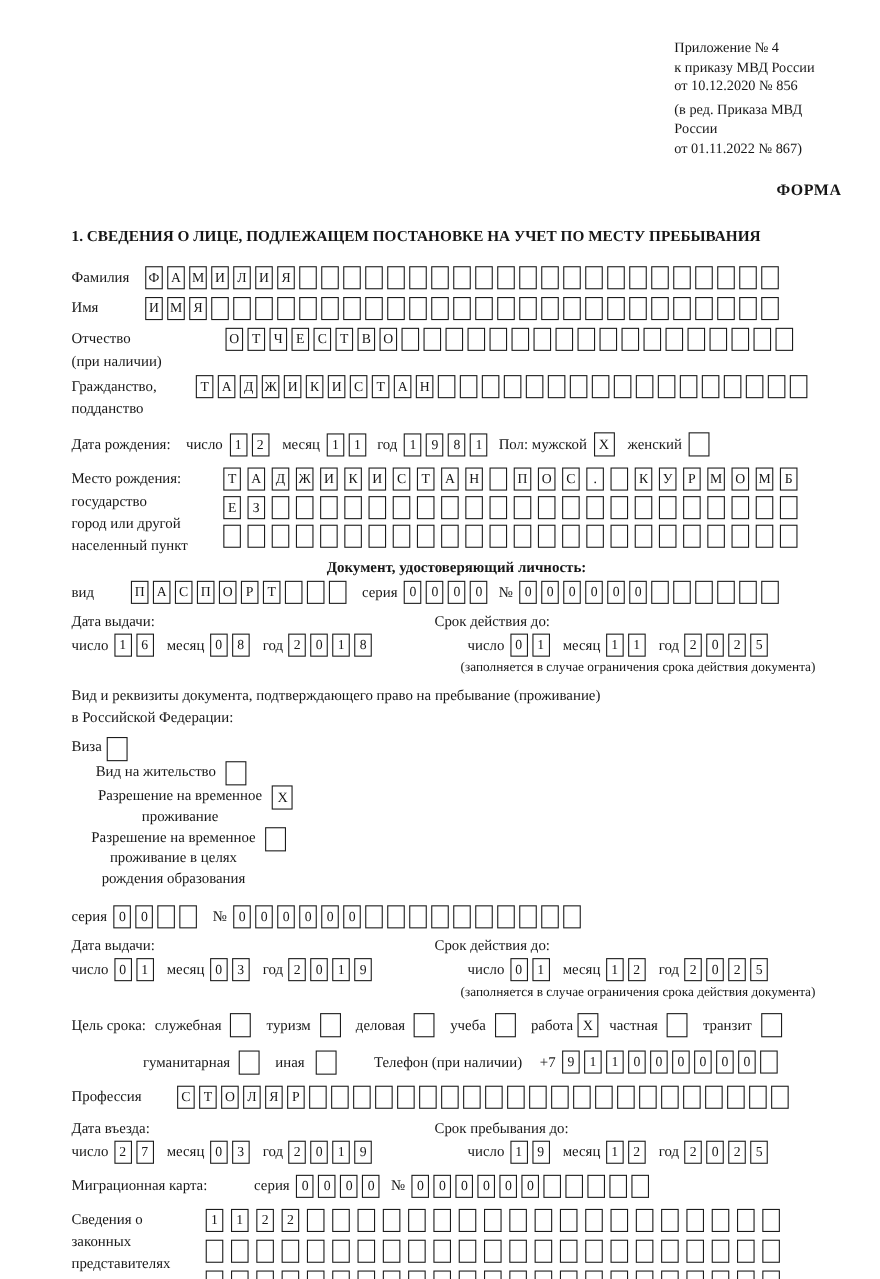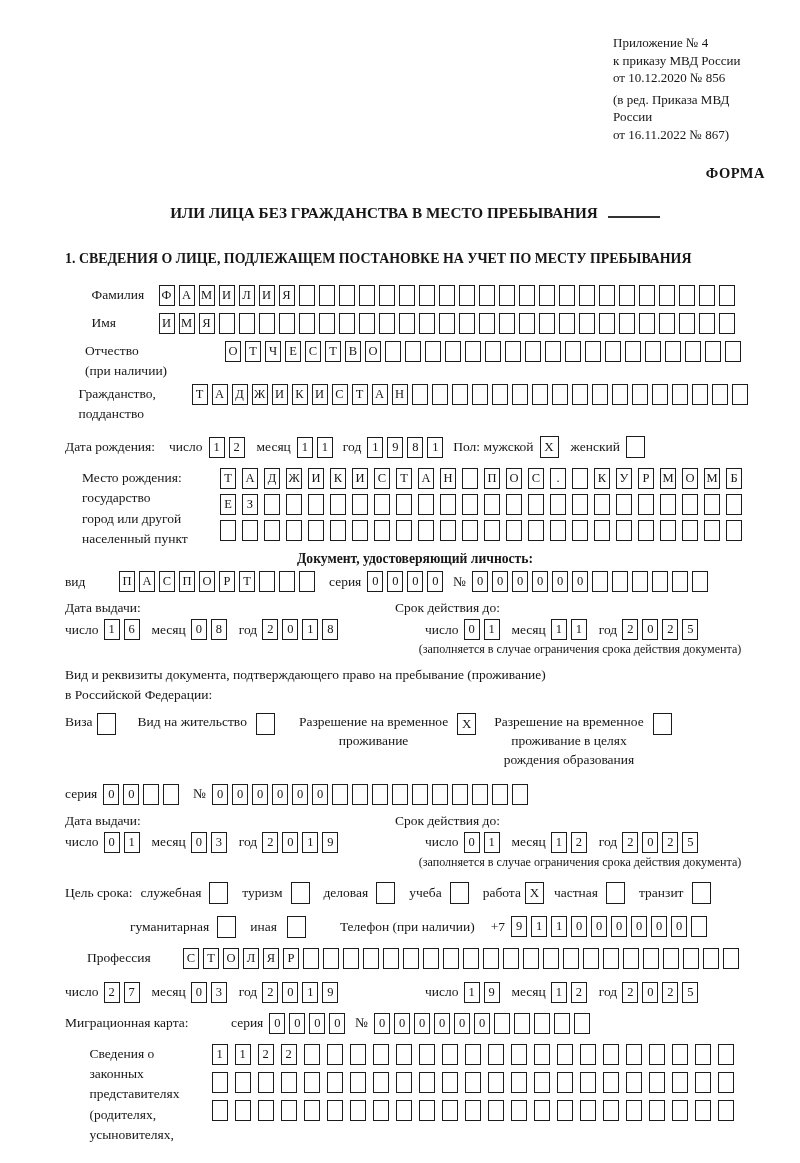--- a/index.html
+++ b/index.html
@@ -11,21 +11,21 @@
   }
   
   .appendix{margin-left:548px;line-height:1.35;font-size:13px;}
   .appendix .ed{font-size:13px;margin-top:4px;line-height:1.35;}
   .forma{text-align:right;font-weight:bold;font-size:14.5px;margin-top:22px;letter-spacing:.5px;}
   
   .title{margin-top:20px;text-align:center;font-weight:bold;font-size:15.2px;line-height:1.5;}
   .blank-line{display:inline-block;width:52px;border-bottom:2px solid #333;height:1px;margin-left:10px;vertical-align:baseline;}
   .sec1{margin-top:26px;font-weight:bold;font-size:13.9px;}
   
-  .frow{display:flex;align-items:flex-start;margin-top:7px;justify-content:center;}
+  .frow{display:flex;align-items:flex-start;margin-top:7px;}
   .flabel{flex:none;line-height:1.5;}
   .cells{display:flex;flex-wrap:nowrap;align-items:center;}
   .cells .cell{
     flex:none;width:14px;height:19px;border:1.6px solid #1c1c1c;
     margin-right:4px;text-align:center;font-size:12.5px;line-height:19px;
   }
   .cells.wide .cell{margin-right:6px;}
   .cells.xwide .cell{margin-right:7px;}
   .cellcol .cells{margin-bottom:5px;}
   .cbox{
@@ -38,21 +38,21 @@
   .datecols{display:flex;margin-top:12px;}
   .dcol-l{width:330px;flex:none;}
   .dcol-r{flex:1;}
   .dghead{font-size:13.5px;}
   .dgrow{display:flex;align-items:center;margin-top:3px;}
   .dgrow .dlabel{margin-right:5px;}
   .dgrow .cells{margin-right:8px;}
   .note{font-size:12.1px;text-align:center;margin-top:2px;}
   .center-head{text-align:center;font-weight:bold;margin-top:10px;font-size:13.6px;}
   
-  .opts{display:flex;align-items:flex-start;margin-top:10px;}
+  .opts{display:flex;align-items:flex-start;margin-top:10px;flex-direction:column;}
   .opt{display:flex;align-items:flex-start;}
   .opt .olabel{line-height:1.4;}
   .opt .olabel.center{text-align:center;}
   .opt .cbox{margin-left:9px;}
   
   .purpose-row{display:flex;align-items:center;margin-top:12px;flex-wrap:nowrap;}
   .purpose-row .plabel{margin-right:8px;}
   .purpose-row .pitem{display:flex;align-items:center;margin-right:14px;}
   .purpose-row .pitem .cbox{margin-left:8px;}
   .mt4{margin-top:4px;} .mt10{margin-top:10px;} .mt12{margin-top:12px;}
@@ -61,27 +61,26 @@
 <body>
 
 <div class="page">
 
   <div class="appendix">
     <div>Приложение № 4</div>
     <div>к приказу МВД России</div>
     <div>от 10.12.2020 № 856</div>
     <div class="ed">
       <div>(в ред. Приказа МВД России</div>
-      <div>от 16.11.2022 № 867)</div>
+      <div>от 01.11.2022 № 867)</div>
     </div>
   </div>
   <div class="forma">ФОРМА</div>
 
   <div class="title">
-    <div><span>ИЛИ ЛИЦА БЕЗ ГРАЖДАНСТВА В МЕСТО ПРЕБЫВАНИЯ</span><span class="blank-line"></span></div>
   </div>
 
   <div class="sec1">1. СВЕДЕНИЯ О ЛИЦЕ, ПОДЛЕЖАЩЕМ ПОСТАНОВКЕ НА УЧЕТ ПО МЕСТУ ПРЕБЫВАНИЯ</div>
 
   <div class="frow" style="margin-top:18px;">
     <div class="flabel" style="width:67px;">Фамилия</div>
     <div class="cells">
         <span class="cell">Ф</span>
         <span class="cell">А</span>
         <span class="cell">М</span>
@@ -617,20 +616,21 @@
         <span class="cell"></span>
         <span class="cell"></span>
         <span class="cell"></span>
         <span class="cell"></span>
         <span class="cell"></span>
       </div>
   </div>
 
   <div class="datecols" style="margin-top:10px;">
     <div class="dcol-l">
+      <div class="dghead">Дата въезда:</div>
       <div class="dgrow">
         <span class="dlabel">число</span>
         <span class="cells">
             <span class="cell">2</span>
             <span class="cell">7</span>
           </span>
         <span class="dlabel">месяц</span>
         <span class="cells">
             <span class="cell">0</span>
             <span class="cell">3</span>
@@ -638,20 +638,21 @@
         <span class="dlabel">год</span>
         <span class="cells">
             <span class="cell">2</span>
             <span class="cell">0</span>
             <span class="cell">1</span>
             <span class="cell">9</span>
           </span>
       </div>
     </div>
     <div class="dcol-r">
+      <div class="dghead">Срок пребывания до:</div>
       <div class="dgrow" style="margin-left:30px;">
         <span class="dlabel">число</span>
         <span class="cells">
             <span class="cell">1</span>
             <span class="cell">9</span>
           </span>
         <span class="dlabel">месяц</span>
         <span class="cells">
             <span class="cell">1</span>
             <span class="cell">2</span>

